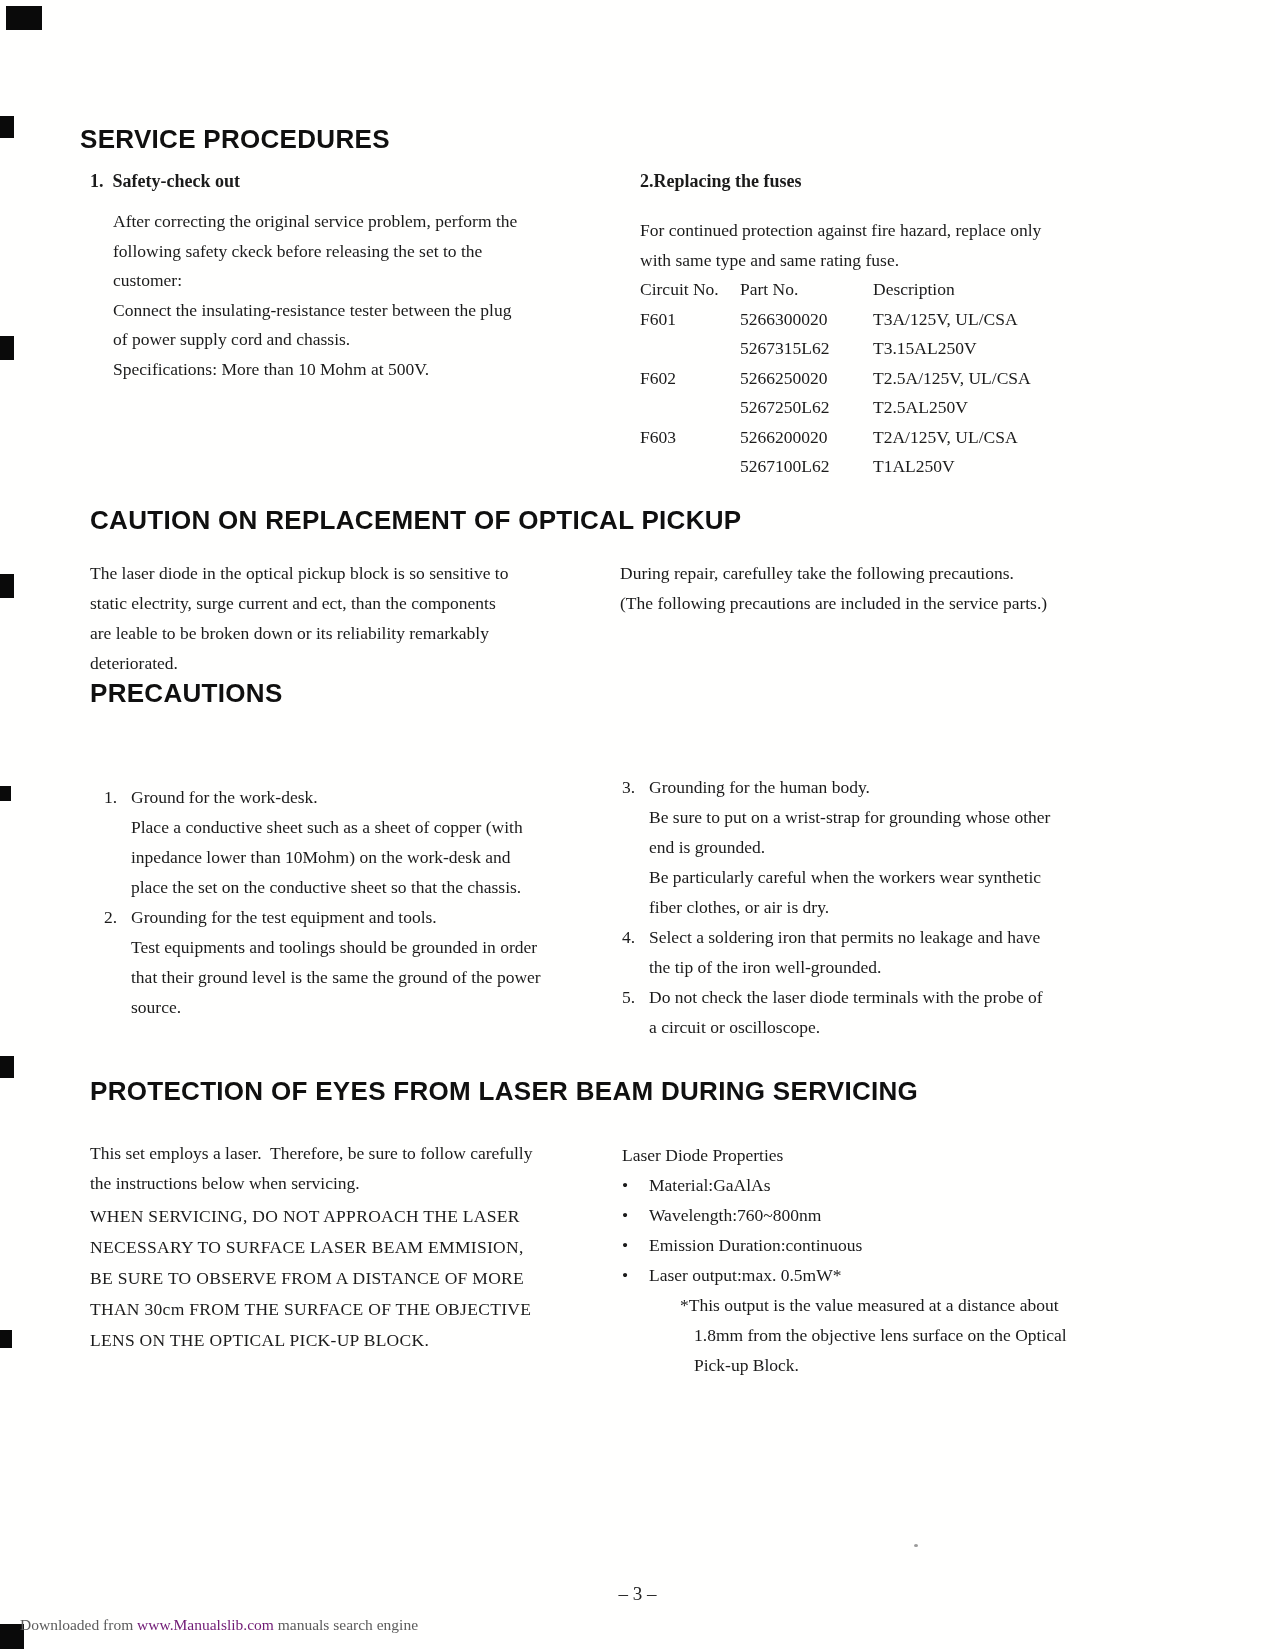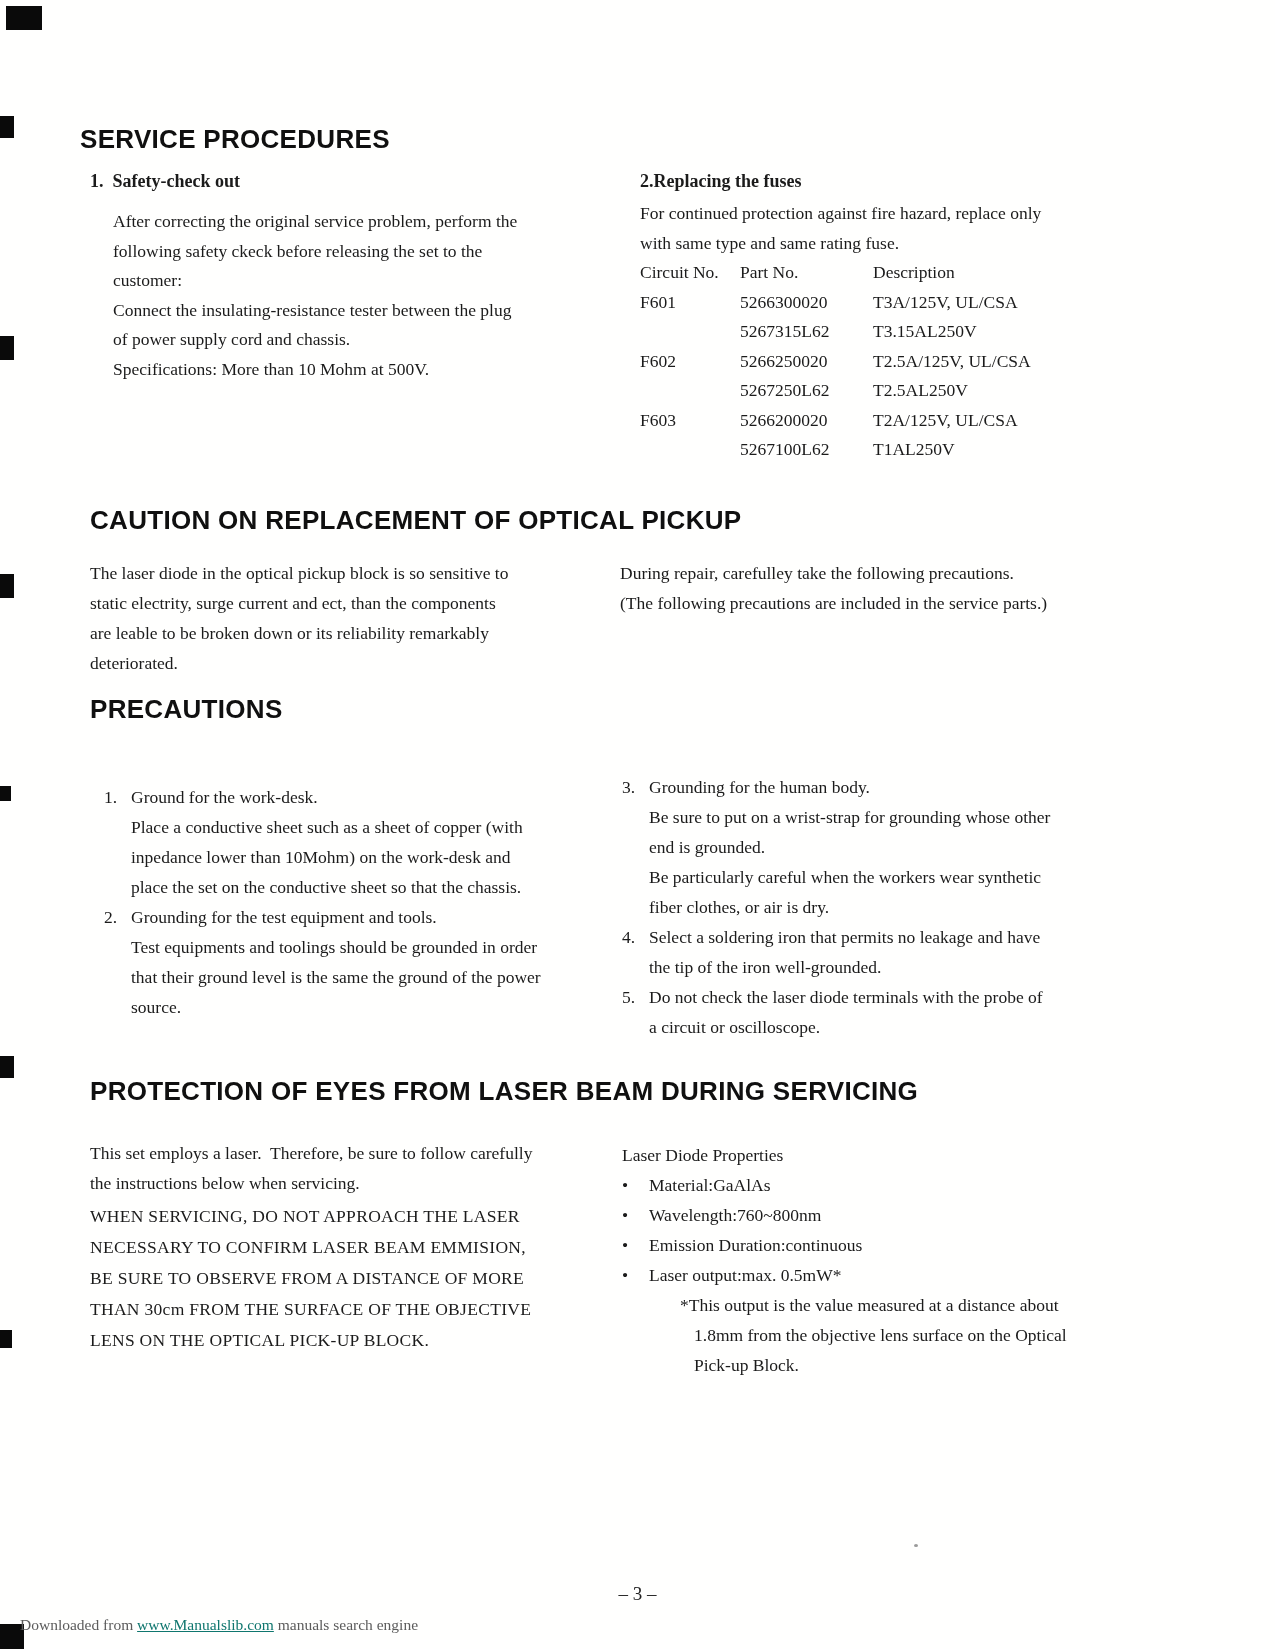--- a/index.html
+++ b/index.html
@@ -66,21 +66,21 @@
   .page-number {
     position:absolute; left:0; right:0; top:1583px;
     text-align:center; font-size:19px; color:#222;
   }
   .footer {
     position:absolute; left:20px; top:1616px;
     font-size:15.5px; color:#5c5c5c;
     font-family:"Liberation Serif","DejaVu Serif",serif;
     white-space:pre;
   }
-  .footer a { color:#0f766e; text-decoration:underline; cursor:pointer; }
+  .footer a { color:#701a75; cursor:pointer; }
 </style>
 </head>
 <body>
 
 <div class="page">
 
   <div class="scan-mark" style="left:6px; top:6px; width:36px; height:24px;"></div>
   <div class="scan-mark" style="left:0; top:116px; width:14px; height:22px;"></div>
   <div class="scan-mark" style="left:0; top:336px; width:14px; height:24px;"></div>
   <div class="scan-mark" style="left:0; top:574px; width:14px; height:24px;"></div>
@@ -100,21 +100,21 @@
         <div class="body-line">following safety ckeck before releasing the set to the</div>
         <div class="body-line">customer:</div>
         <div class="body-line">Connect the insulating-resistance tester between the plug</div>
         <div class="body-line">of power supply cord and chassis.</div>
         <div class="body-line">Specifications: More than 10 Mohm at 500V.</div>
       </div>
   </div>
 
   <div class="abs" style="left:640px; top:166px; width:480px;">
     <div class="sub-heading">2.Replacing the fuses</div>
-    <div style="margin-top:3px;">
+    <div style="margin-top:20px;">
 
     <div class="body-line">For continued protection against fire hazard, replace only</div>
         <div class="body-line">with same type and same rating fuse.</div>
       </div>
     <div>
       <div class="fuse-row">
         <span class="fc1">Circuit No.</span>
         <span class="fc2">Part No.</span>
         <span class="fc3">Description</span>
       </div>
@@ -167,21 +167,21 @@
       <div class="body-line" style="line-height:30px;">static electrity, surge current and ect, than the components</div>
       <div class="body-line" style="line-height:30px;">are leable to be broken down or its reliability remarkably</div>
       <div class="body-line" style="line-height:30px;">deteriorated.</div>
     </div>
   <div class="abs" style="left:620px; top:558px; width:510px;">
 
   <div class="body-line" style="line-height:30px;">During repair, carefulley take the following precautions.</div>
       <div class="body-line" style="line-height:30px;">(The following precautions are included in the service parts.)</div>
     </div>
 
-  <h1 class="sec-title abs" style="left:90px; top:694px;">PRECAUTIONS</h1>
+  <h1 class="sec-title abs" style="left:90px; top:678px;">PRECAUTIONS</h1>
 
   <div class="abs" style="left:104px; top:782px; width:495px;">
 
       <div class="li-line">
         <span class="li-marker">1.</span>
         <span class="li-text">Ground for the work-desk.</span>
       </div>
 
       <div class="li-line">
         <span class="li-marker"></span>
@@ -270,21 +270,21 @@
 
   <div class="abs" style="left:90px; top:1138px; width:488px;">
     <div>
 
     <div class="body-line" style="line-height:30px;">This set employs a laser.  Therefore, be sure to follow carefully</div>
         <div class="body-line" style="line-height:30px;">the instructions below when servicing.</div>
       </div>
     <div class="warn-lines">
 
     <div class="body-line">WHEN SERVICING, DO NOT APPROACH THE LASER</div>
-        <div class="body-line">NECESSARY TO CONFIRM LASER BEAM EMMISION,</div>
+        <div class="body-line">NECESSARY TO SURFACE LASER BEAM EMMISION,</div>
         <div class="body-line">BE SURE TO OBSERVE FROM A DISTANCE OF MORE</div>
         <div class="body-line">THAN 30cm FROM THE SURFACE OF THE OBJECTIVE</div>
         <div class="body-line">LENS ON THE OPTICAL PICK-UP BLOCK.</div>
       </div>
   </div>
 
   <div class="abs" style="left:622px; top:1140px; width:480px;">
     <div class="body-line" style="line-height:30px;">Laser Diode Properties</div>
     <div>
 

